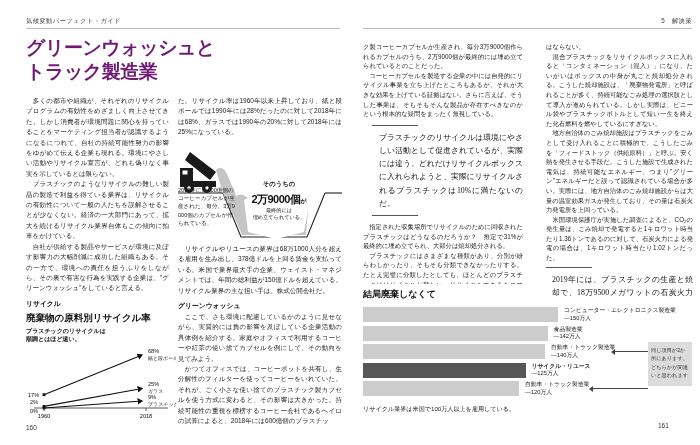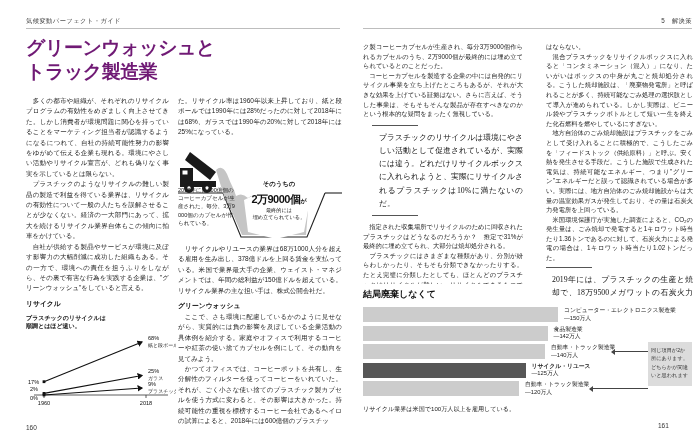--- a/index.html
+++ b/index.html
@@ -69,20 +69,21 @@
 
   <div class="abs body-col" style="left:26px;top:96px;width:143px;height:213px;overflow:hidden;">
     <p>　多くの都市や組織が、それぞれのリサイクルプログラムの有効性をめざましく向上させてきた。しかし消費者が環境問題に関心を持っていることをマーケティング担当者が認識するようになるにつれて、自社の持続可能性努力の影響をゆがめて伝える企業も現れる。環境にやさしい活動やリサイクル宣言が、どれも偽りなく事実を示しているとは限らない。</p>
     <p>　プラスチックのようなリサイクルの難しい製品の製造で利益を得ている業界は、リサイクルの有効性について一般の人たちを誤解させることが少なくない。経済の一大部門にあって、拡大を続けるリサイクル業界自体もこの傾向に拍車をかけている。</p>
     <p>　自社が供給する製品やサービスが環境に及ぼす影響力の大幅削減に成功した組織もある。その一方で、環境への責任を担うふりをしながら、その裏で有害な行為を実践する企業は、"グリーンウォッシュ"をしていると言える。</p>
     <div class="subhead">リサイクル</div>
 
   </div>
 
   <div class="abs" style="left:26px;top:312px;width:150px;">
+    <div class="chart-title">廃棄物の原料別リサイクル率</div>
     <div class="chart-sub">
       <div>プラスチックのリサイクルは</div>
       <div>順調とはほど遠い。</div>
     </div>
     <svg width="150" height="78" viewBox="0 0 150 78" style="margin-top:1px;display:block;">
       <defs>
         <marker id="ah" markerWidth="6" markerHeight="6" refX="4" refY="3" orient="auto">
           <path d="M0,0 L5,3 L0,6 Z" fill="#111"></path>
         </marker>
       </defs>

